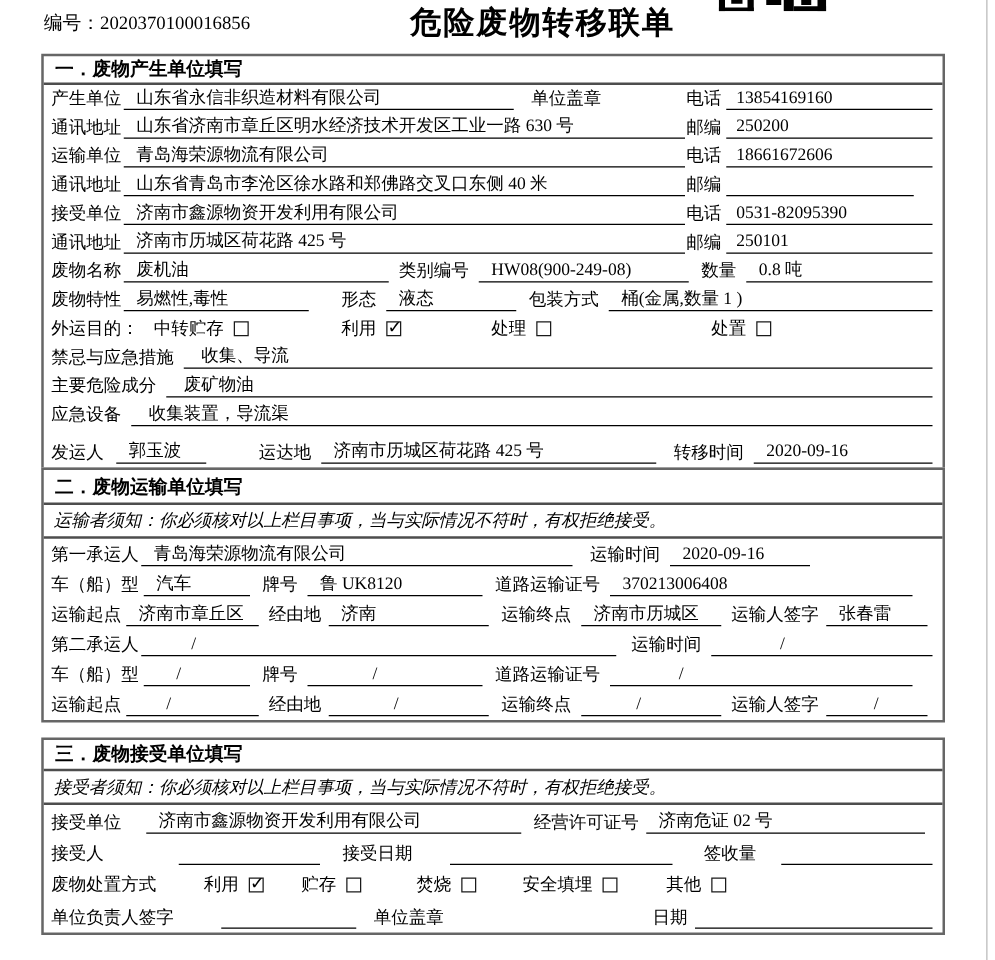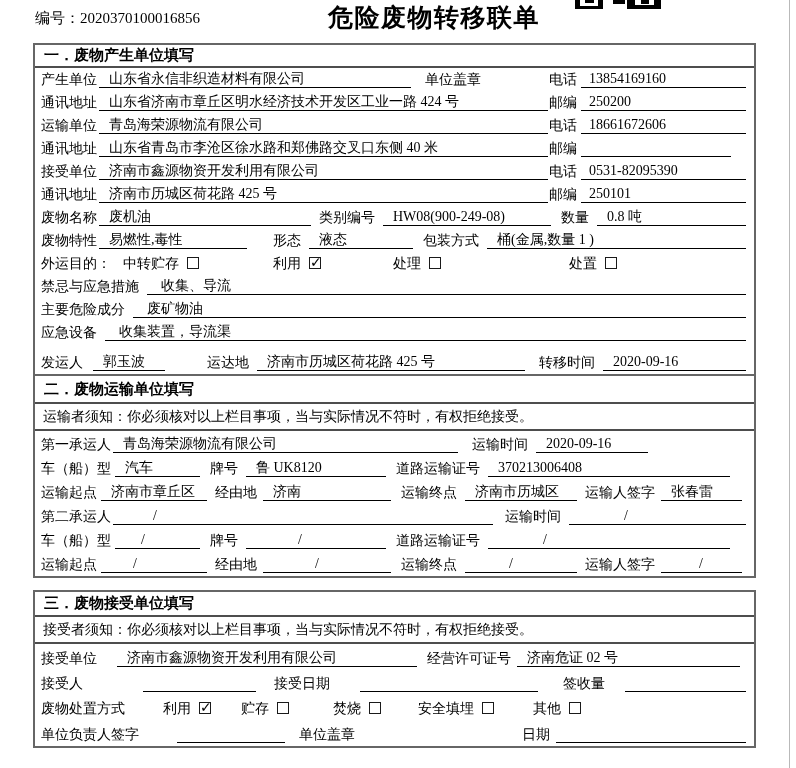--- a/index.html
+++ b/index.html
@@ -17,21 +17,21 @@
                 font-family:"Liberation Sans","DejaVu Sans",sans-serif; letter-spacing:1.5px; white-space:nowrap; }
   .qr-frag { position:absolute; left:575px; top:0; }
 
   
   .form { position:absolute; left:33px; top:0; width:723px; }
   .sec { border:2px solid #666; background:#fff; }
   .sec-h {
     font-family:"Liberation Sans","DejaVu Sans",sans-serif; font-weight:bold; font-size:15px;
     border-bottom:2px solid #4d4d4d; display:flex; align-items:center; padding:0 9px;
   }
-  .notice { border-bottom:2px solid #4d4d4d; display:flex; align-items:center; padding:0 8px; font-size:14px; }
+  .notice { border-bottom:2px solid #4d4d4d; display:flex; align-items:center; padding:0 8px; font-size:14px;font-style:italic; }
   .row { display:flex; align-items:flex-end; padding:0 6px 3px 6px; font-size:14px; }
   .lbl { flex-shrink:0; white-space:nowrap; line-height:17px; }
   .val { flex-shrink:0; border-bottom:1px solid #000; line-height:17px; min-height:18px;
          white-space:nowrap; padding-left:10px; overflow:visible; }
   .val.grow { flex-grow:1; }
   .sp { flex:1; }
   .opt { display:flex; align-items:center; flex-shrink:0; }
   .opt-t { line-height:17px; white-space:nowrap; }
   .cb { width:12px; height:12px; border:1px solid #1a1a1a; margin-left:8px; margin-bottom:2px;
         position:relative; flex-shrink:0; }
@@ -69,21 +69,21 @@
         <span class="lbl" style="min-width:58px">产生单位</span>
         <span class="val" style="width:312px">山东省永信非织造材料有限公司</span>
         <span class="lbl" style="margin-left:14px">单位盖章</span>
         <span class="sp"></span>
         <span class="lbl" style="min-width:32px">电话</span>
         <span class="val" style="width:165px;margin-right:2px;padding-left:8px">13854169160</span>
       </div>
 
       <div class="row" style="height:23px">
         <span class="lbl" style="min-width:58px">通讯地址</span>
-        <span class="val" style="width:449px">山东省济南市章丘区明水经济技术开发区工业一路 424 号</span>
+        <span class="val" style="width:449px">山东省济南市章丘区明水经济技术开发区工业一路 630 号</span>
         <span class="sp"></span>
         <span class="lbl" style="min-width:32px">邮编</span>
         <span class="val" style="width:165px;margin-right:2px;padding-left:8px">250200</span>
       </div>
 
       <div class="row" style="height:23px">
         <span class="lbl" style="min-width:58px">运输单位</span>
         <span class="val" style="width:449px">青岛海荣源物流有限公司</span>
         <span class="sp"></span>
         <span class="lbl" style="min-width:32px">电话</span>

